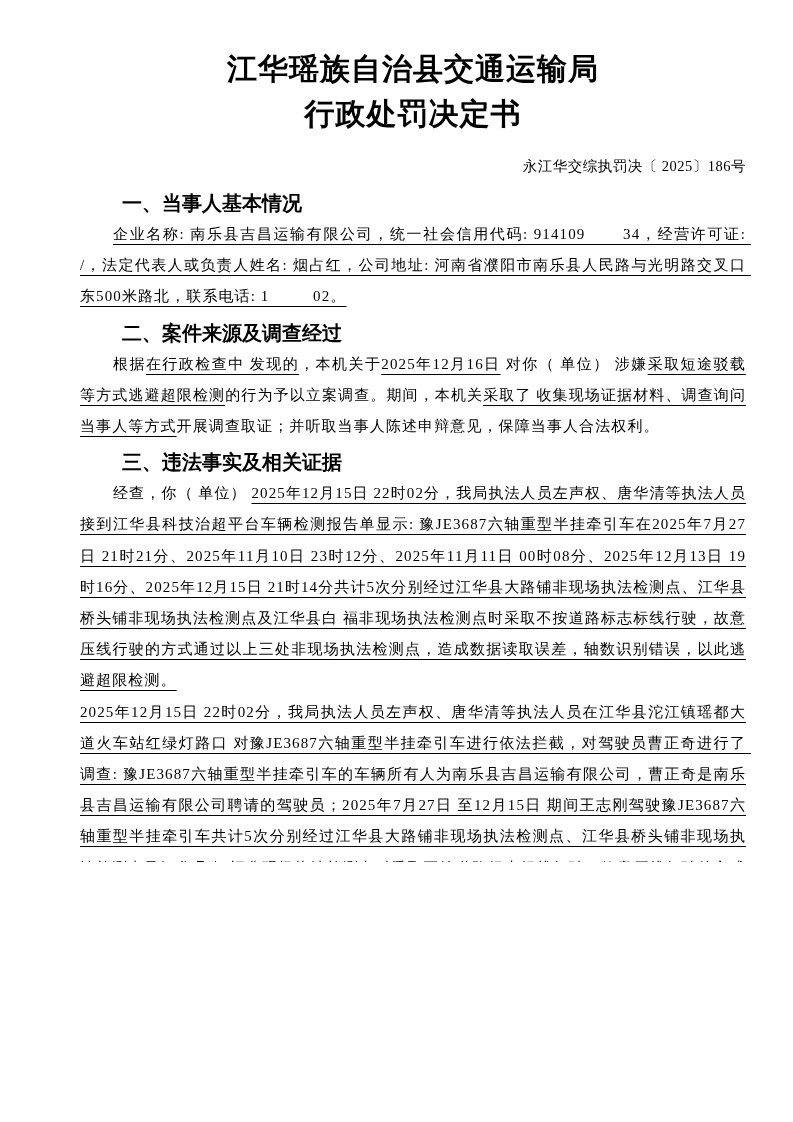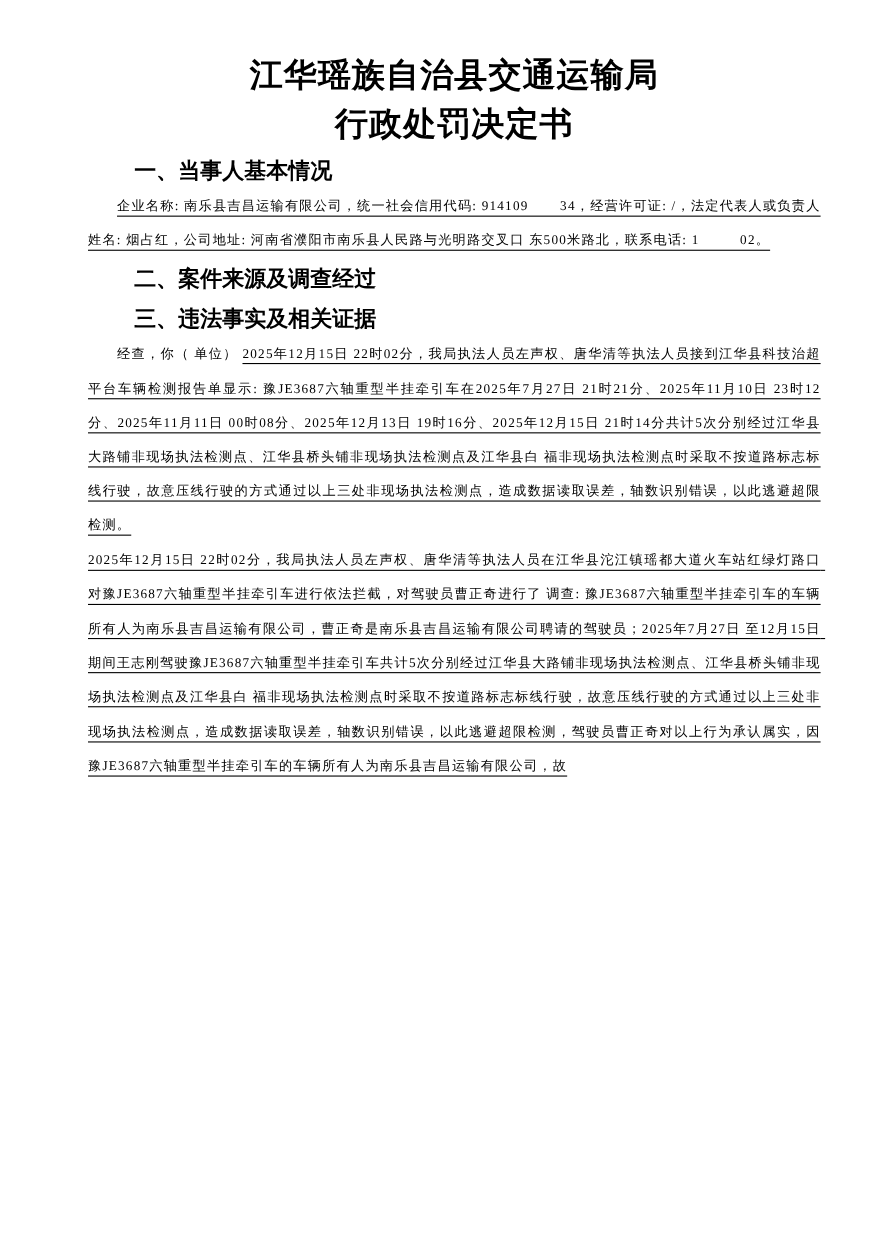--- a/index.html
+++ b/index.html
@@ -38,21 +38,21 @@
   .section-heading {
     font-family: "Liberation Sans", "DejaVu Sans", sans-serif;
     font-weight: bold;
     font-size: 20px;
     line-height: 31px;
     margin: 5px 0 0 0;
     text-indent: 2.1em;
   }
   .body-paragraph {
     font-family: "Liberation Serif", "DejaVu Serif", serif;
-    font-size: 12px;
+    font-size: 15px;
     line-height: 31.2px;
     letter-spacing: 1.1px;
     margin: 0;
     text-align: justify;
     white-space: pre-wrap;
     word-break: break-all;
   }
   .body-paragraph.indent { text-indent: 2.2em; }
   .body-paragraph u {
     text-decoration: underline;
@@ -69,28 +69,30 @@
     font-size: 13.5px;
     letter-spacing: 1px;
   }
 </style>
 </head>
 <body>
 
 <div class="page">
   <div class="doc-title first">江华瑶族自治县交通运输局</div>
   <div class="doc-title">行政处罚决定书</div>
+  <div class="doc-number">永江华交综执罚决〔 2025〕186号</div>
 
   <div id="sections-root">
       <section>
         <h2 class="section-heading">一、当事人基本情况</h2>
         <p class="body-paragraph indent"><u>企业名称: 南乐县吉昌运输有限公司，统一社会信用代码: 914109       34，经营许可证: /，法定代表人或负责人姓名: 烟占红，公司地址: 河南省濮阳市南乐县人民路与光明路交叉口 东500米路北，联系电话: 1         02。</u></p>
       </section>
       <section>
         <h2 class="section-heading">二、案件来源及调查经过</h2>
+        <p class="body-paragraph indent"><span>根据</span><u>在行政检查中 发现的</u><span>，本机关于</span><u>2025年12月16日</u><span> 对你（ 单位） 涉嫌</span><u>采取短途驳载等方式逃避超限检测</u><span>的行为予以立案调查。期间，本机关</span><u>采取了 收集现场证据材料、调查询问当事人等方式</u><span>开展调查取证；并听取当事人陈述申辩意见，保障当事人合法权利。</span></p>
       </section>
       <section>
         <h2 class="section-heading">三、违法事实及相关证据</h2>
         <p class="body-paragraph indent"><span>经查，你（ 单位） </span><u>2025年12月15日 22时02分，我局执法人员左声权、唐华清等执法人员接到江华县科技治超平台车辆检测报告单显示: 豫JE3687六轴重型半挂牵引车在2025年7月27日 21时21分、2025年11月10日 23时12分、2025年11月11日 00时08分、2025年12月13日 19时16分、2025年12月15日 21时14分共计5次分别经过江华县大路铺非现场执法检测点、江华县桥头铺非现场执法检测点及江华县白 福非现场执法检测点时采取不按道路标志标线行驶，故意压线行驶的方式通过以上三处非现场执法检测点，造成数据读取误差，轴数识别错误，以此逃避超限检测。</u></p>
         <p class="body-paragraph"><u>2025年12月15日 22时02分，我局执法人员左声权、唐华清等执法人员在江华县沱江镇瑶都大道火车站红绿灯路口 对豫JE3687六轴重型半挂牵引车进行依法拦截，对驾驶员曹正奇进行了 调查: 豫JE3687六轴重型半挂牵引车的车辆所有人为南乐县吉昌运输有限公司，曹正奇是南乐县吉昌运输有限公司聘请的驾驶员；2025年7月27日 至12月15日 期间王志刚驾驶豫JE3687六轴重型半挂牵引车共计5次分别经过江华县大路铺非现场执法检测点、江华县桥头铺非现场执法检测点及江华县白 福非现场执法检测点时采取不按道路标志标线行驶，故意压线行驶的方式通过以上三处非现场执法检测点，造成数据读取误差，轴数识别错误，以此逃避超限检测，驾驶员曹正奇对以上行为承认属实，因豫JE3687六轴重型半挂牵引车的车辆所有人为南乐县吉昌运输有限公司，故</u></p>
       </section>
     </div>
 
   <div class="page-footer">第 1 页，共 3 页</div>
 </div>

